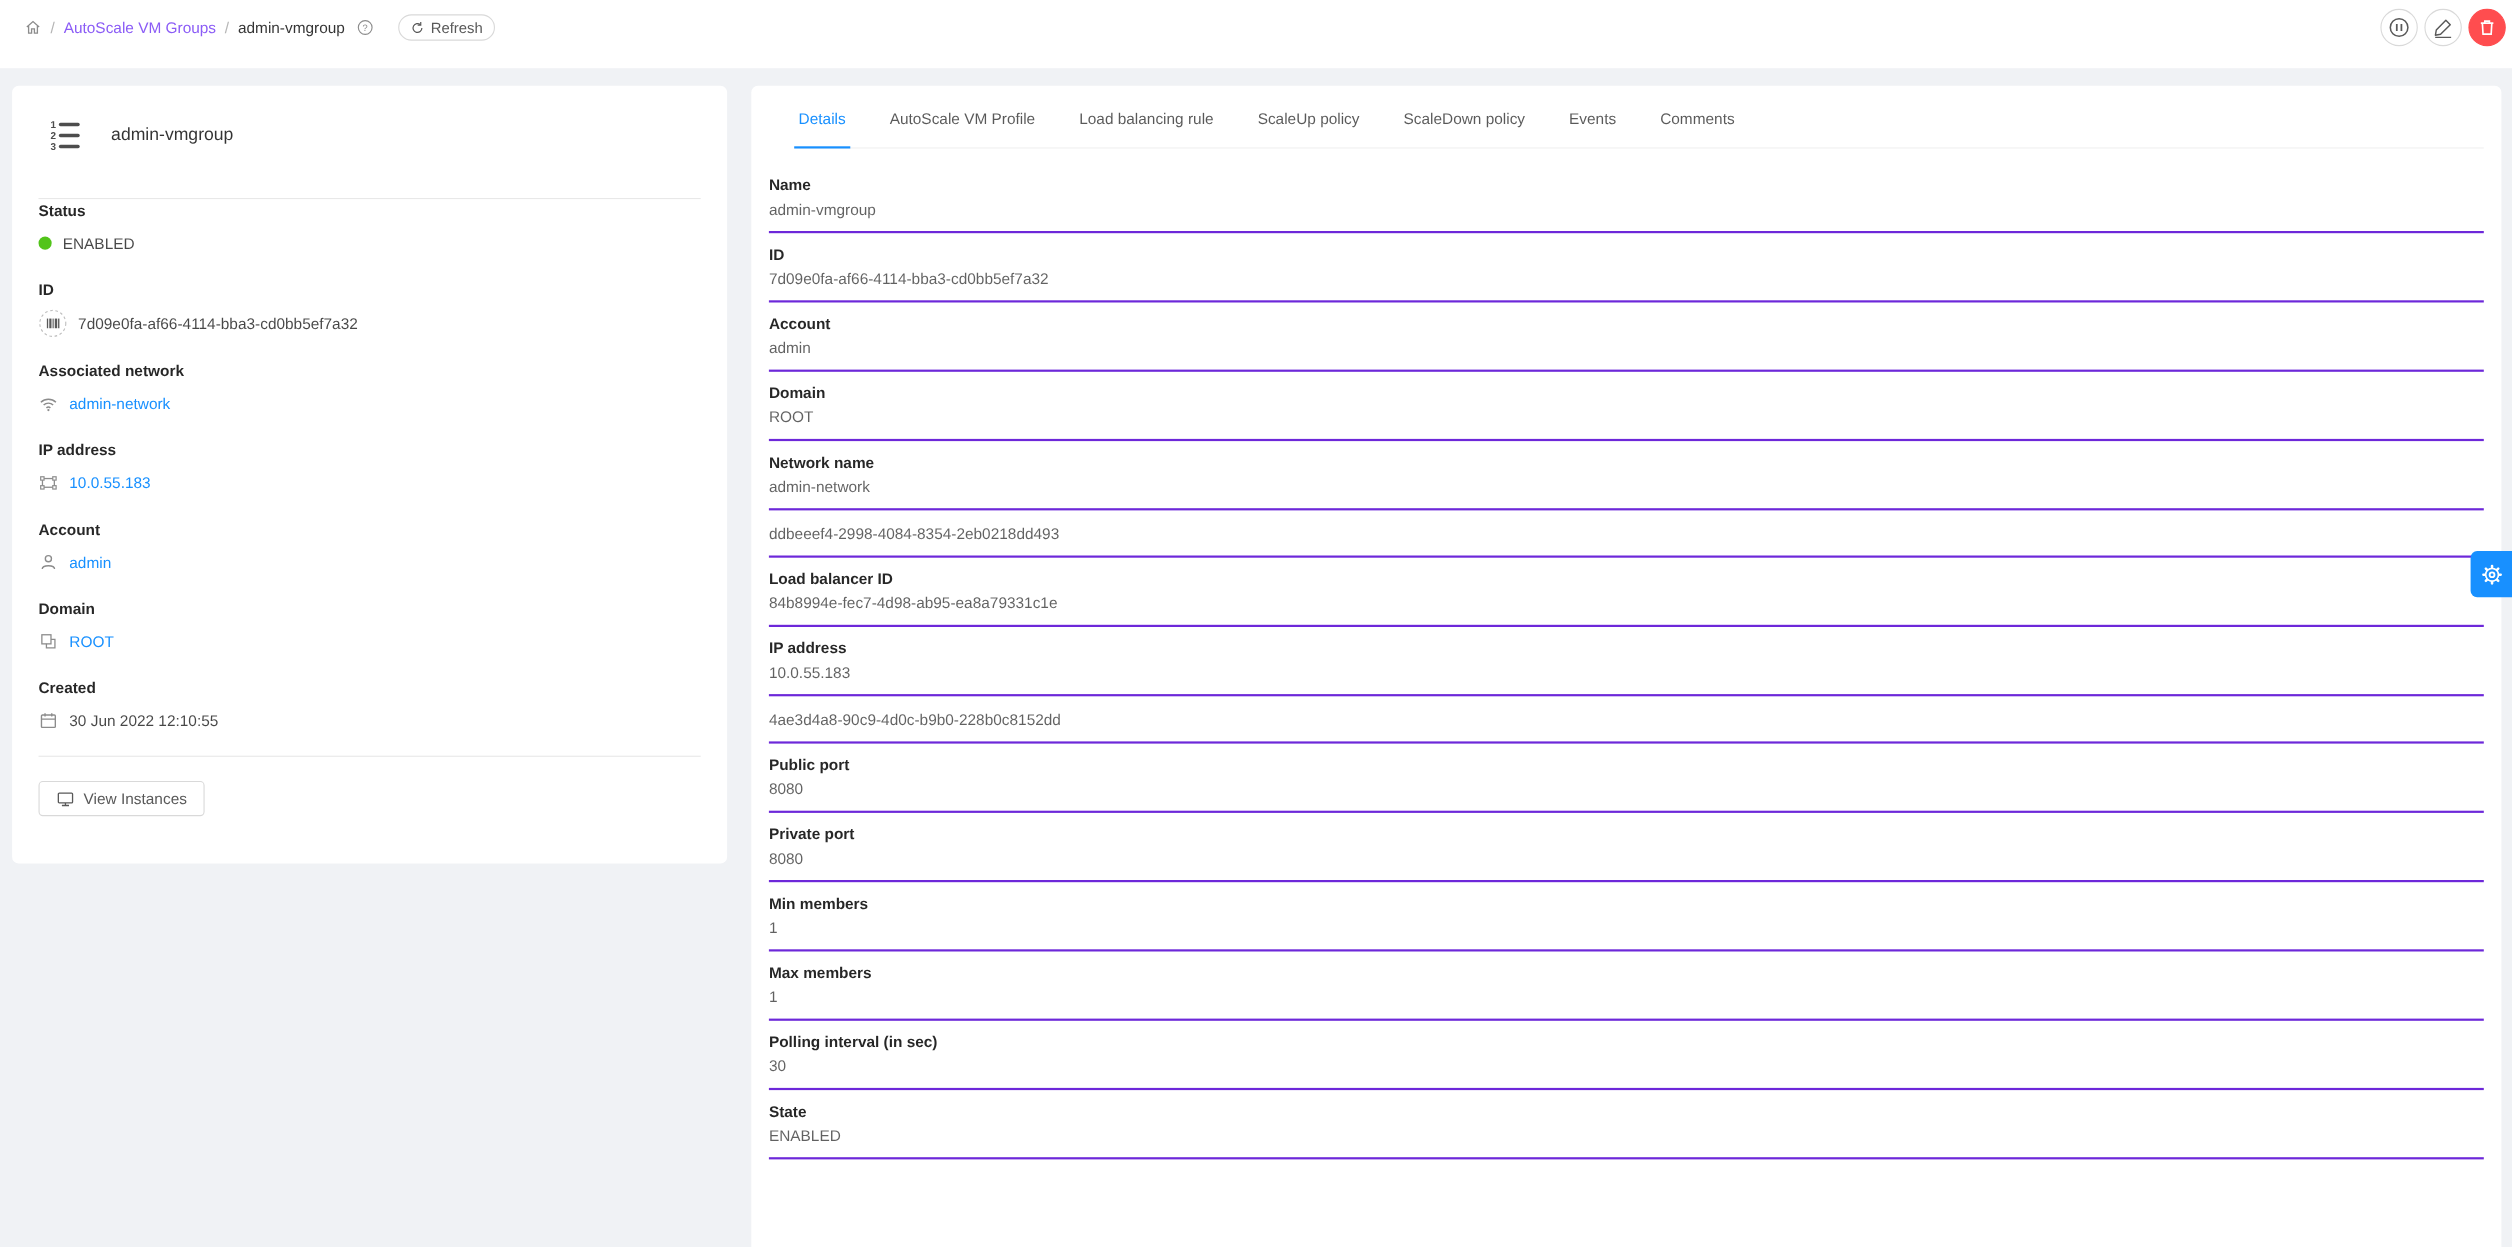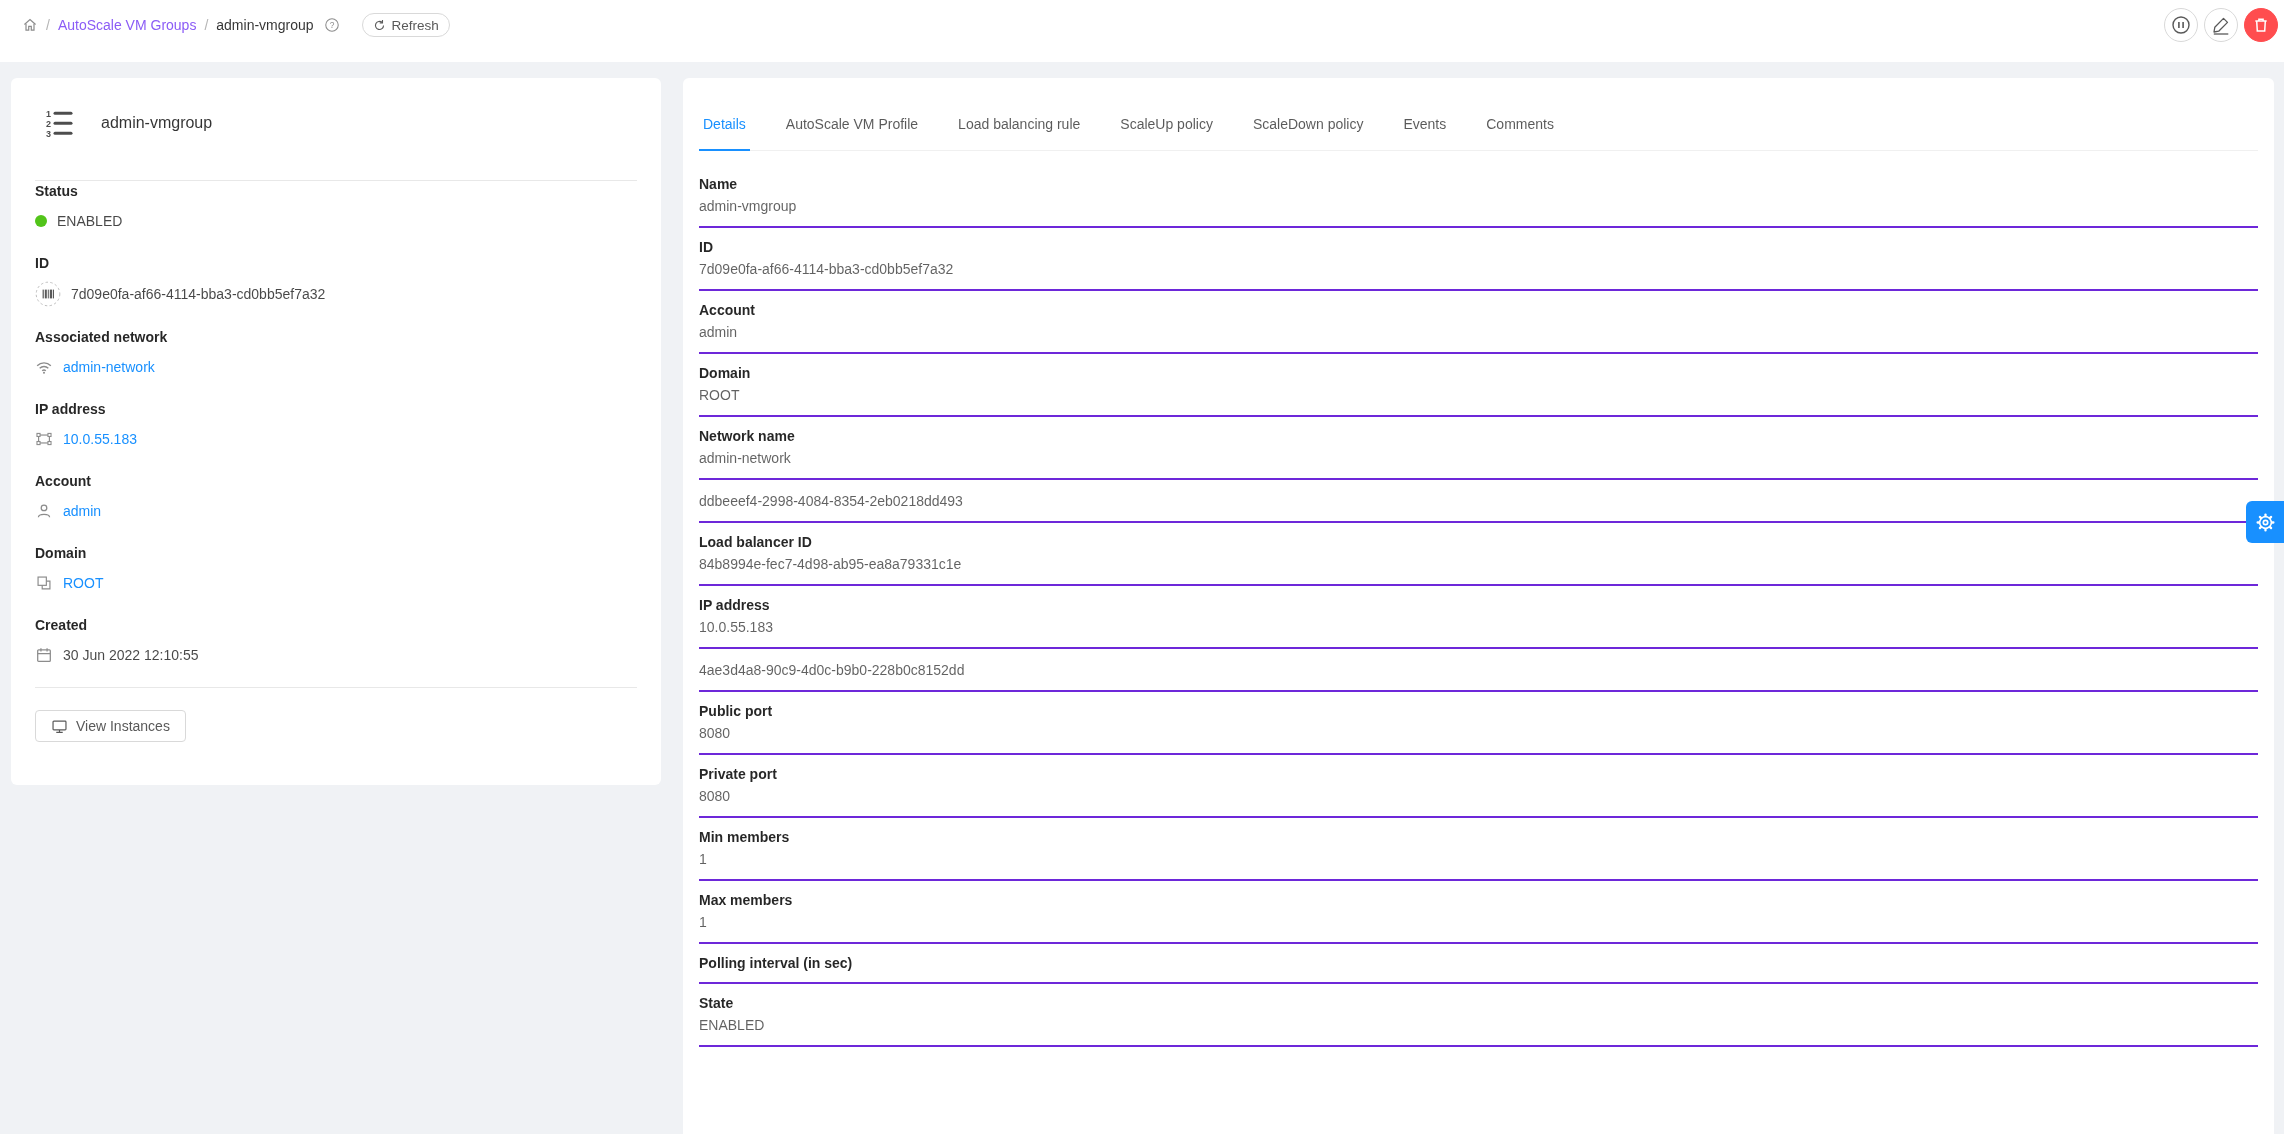--- a/index.html
+++ b/index.html
@@ -48,21 +48,21 @@
   .sec-value .v-ic.big svg { width:26px; height:26px; }
   .sec-value a { color:#1890ff; text-decoration:none; cursor:pointer; }
   .status-dot { width:12px; height:12px; border-radius:50%; display:inline-block; }
   .bottom-divider { border:none; border-top:1px solid #e8e8e8; margin-top:12px; }
   .view-btn { margin-top:22px; height:32px; border:1px solid #d9d9d9; border-radius:4px; background:#fff;
               display:inline-flex; align-items:center; gap:8px; padding:0 15px; color:#595959;
               font-size:14px; cursor:pointer; }
   .view-btn svg { width:17px; height:17px; }
 
   
-  .tabs { display:flex; gap:32px; padding-top:36px; border-bottom:1px solid #f0f0f0; }
+  .tabs { display:flex; gap:32px; padding-top:20px; border-bottom:1px solid #f0f0f0;margin-left:23px; }
   .tab { padding:0 4px 15px 4px; color:rgba(0,0,0,0.65); cursor:pointer; line-height:20px; }
   .tab.active { color:#1890ff; border-bottom:2px solid #1890ff; margin-bottom:-1px; }
   .rows { margin-top:14px; }
   .detail-row { padding:9px 0; border-bottom:2px solid #6d28d9; }
   .row-label { font-weight:bold; color:rgba(0,0,0,0.85); line-height:20px; }
   .row-value { margin-top:2px; color:rgba(0,0,0,0.62); line-height:21px; }
 
   
   .gear-tab { position:absolute; right:0; top:501px; width:38px; height:42px; background:#1890ff;
               border-radius:6px 0 0 6px; display:flex; align-items:center; justify-content:center;
@@ -312,20 +312,21 @@
         <div class="detail-row">
           <div class="row-label">Min members</div>
           <div class="row-value">1</div>
         </div>
         <div class="detail-row">
           <div class="row-label">Max members</div>
           <div class="row-value">1</div>
         </div>
         <div class="detail-row">
           <div class="row-label">Polling interval (in sec)</div>
+          <div class="row-value">30</div>
         </div>
         <div class="detail-row">
           <div class="row-label">State</div>
           <div class="row-value">ENABLED</div>
         </div>
       </div>
   </div>
 
   <div class="gear-tab">
     <span style="display:inline-flex">

